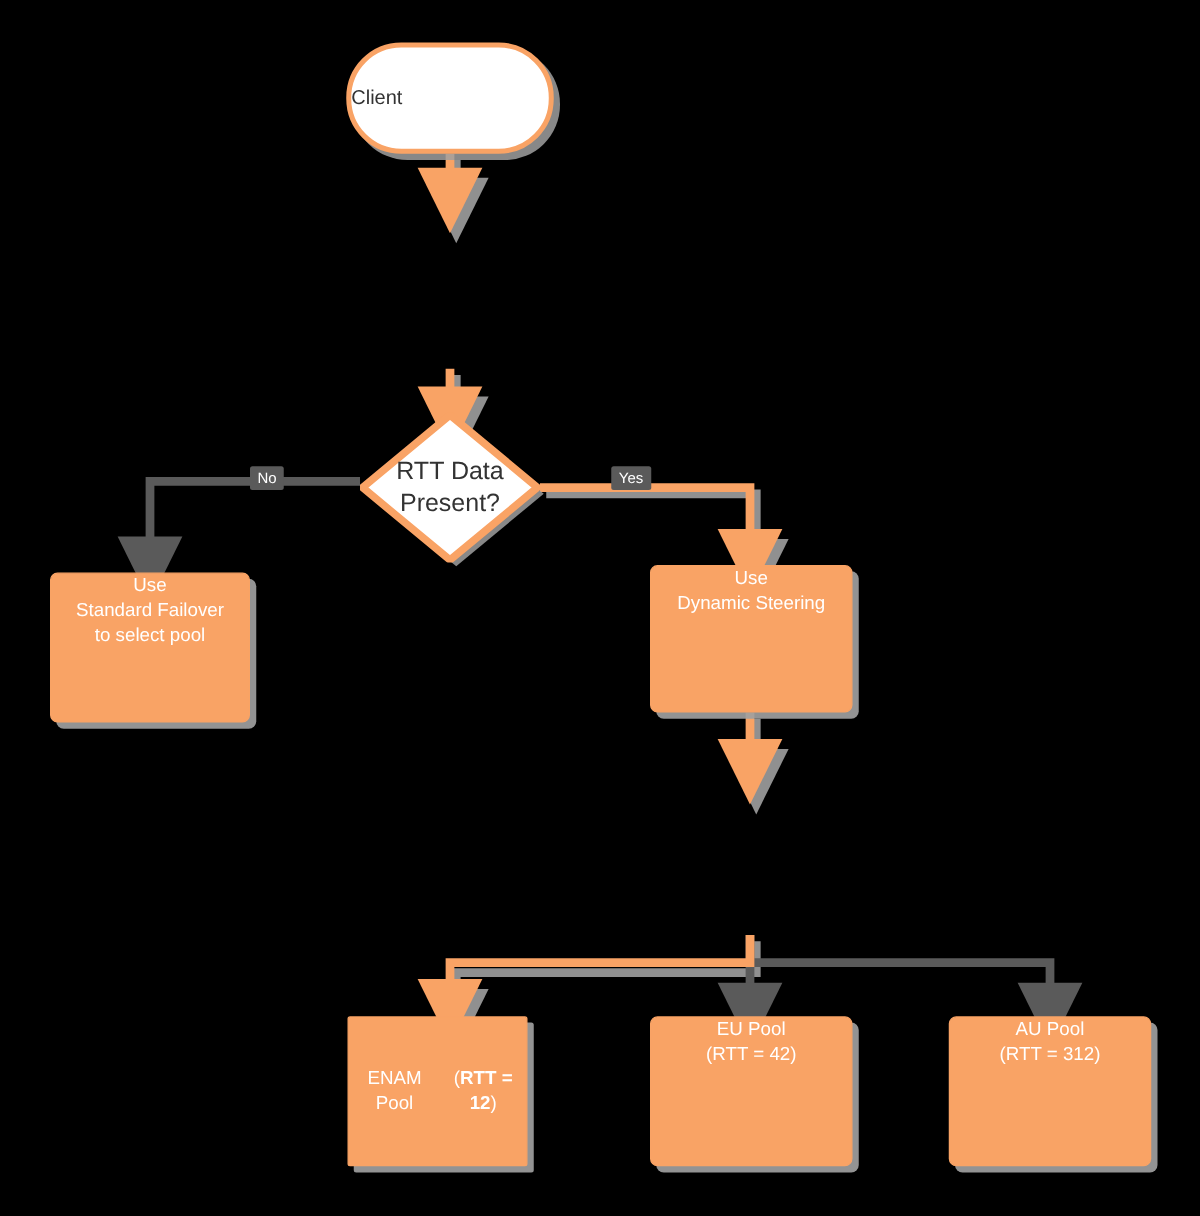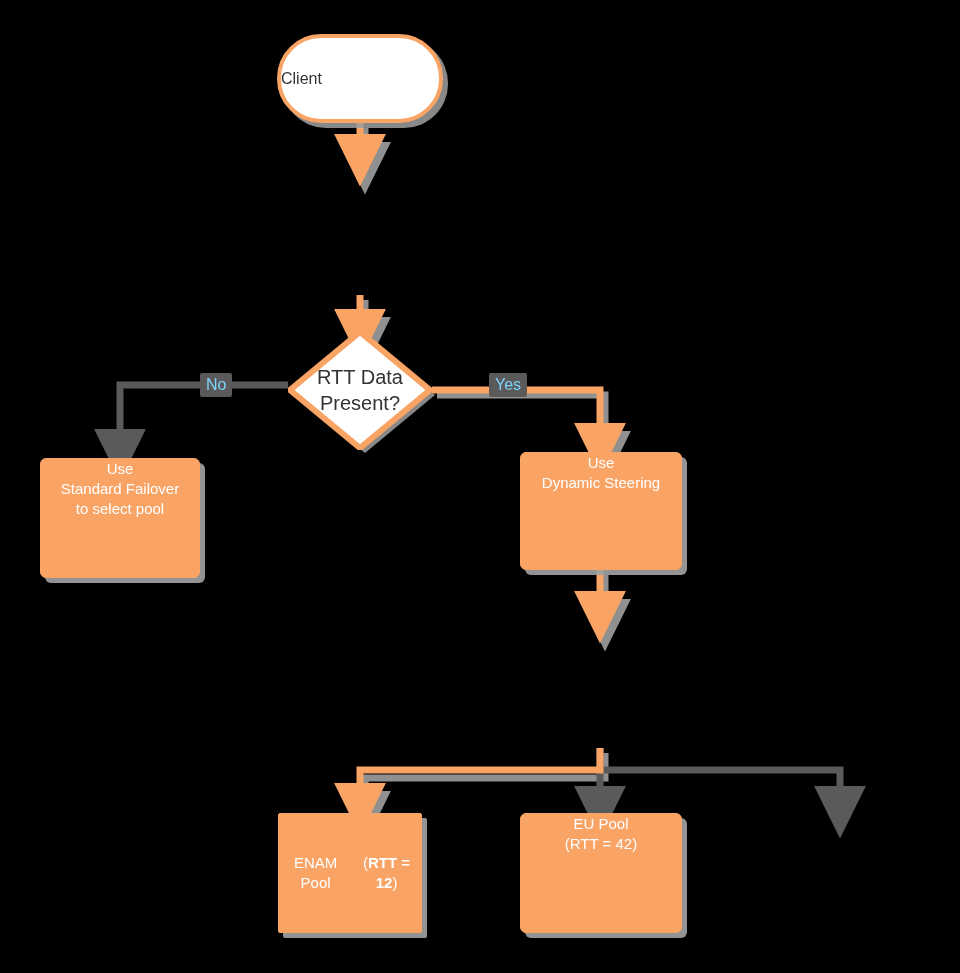--- a/index.html
+++ b/index.html
@@ -78,22 +78,22 @@
     justify-content: center;
     text-align: center;
     color: #333333;
     font-size: 20px;
     line-height: 1.3;
     white-space: nowrap;
   }
   .edge-label {
     position: absolute;
     background: #5A5A5A;
-    color: #7dd3fc;
-    font-size: 16px;
+    color: #ffffff;
+    font-size: 12px;
     padding: 3px 6px;
     border-radius: 2px;
     white-space: nowrap;
     line-height: 1.1;
   }
   .b {
     font-weight: bold;
   }
   .l2 { display: block; }
 </style>
@@ -180,14 +180,18 @@
   <div class="node node-box node-box-sq" style="left:278px; top:813px; width:144px; height:120px; flex-direction:row;">
     <span class="l2">ENAM Pool</span>
     <span class="l2"><span>(</span><span class="b">RTT = 12</span><span>)</span></span>
   </div>
 
   <div class="node node-box" style="left:520px; top:813px; width:162px; height:120px; flex-direction:column;">
     <span class="l2">EU Pool</span>
     <span class="l2">(RTT = 42)</span>
   </div>
 
+  <div class="node node-box" style="left:759px; top:813px; width:162px; height:120px; flex-direction:column;">
+    <span class="l2">AU Pool</span>
+    <span class="l2">(RTT = 312)</span>
+  </div>
 
 </div>
 
 </body></html>

